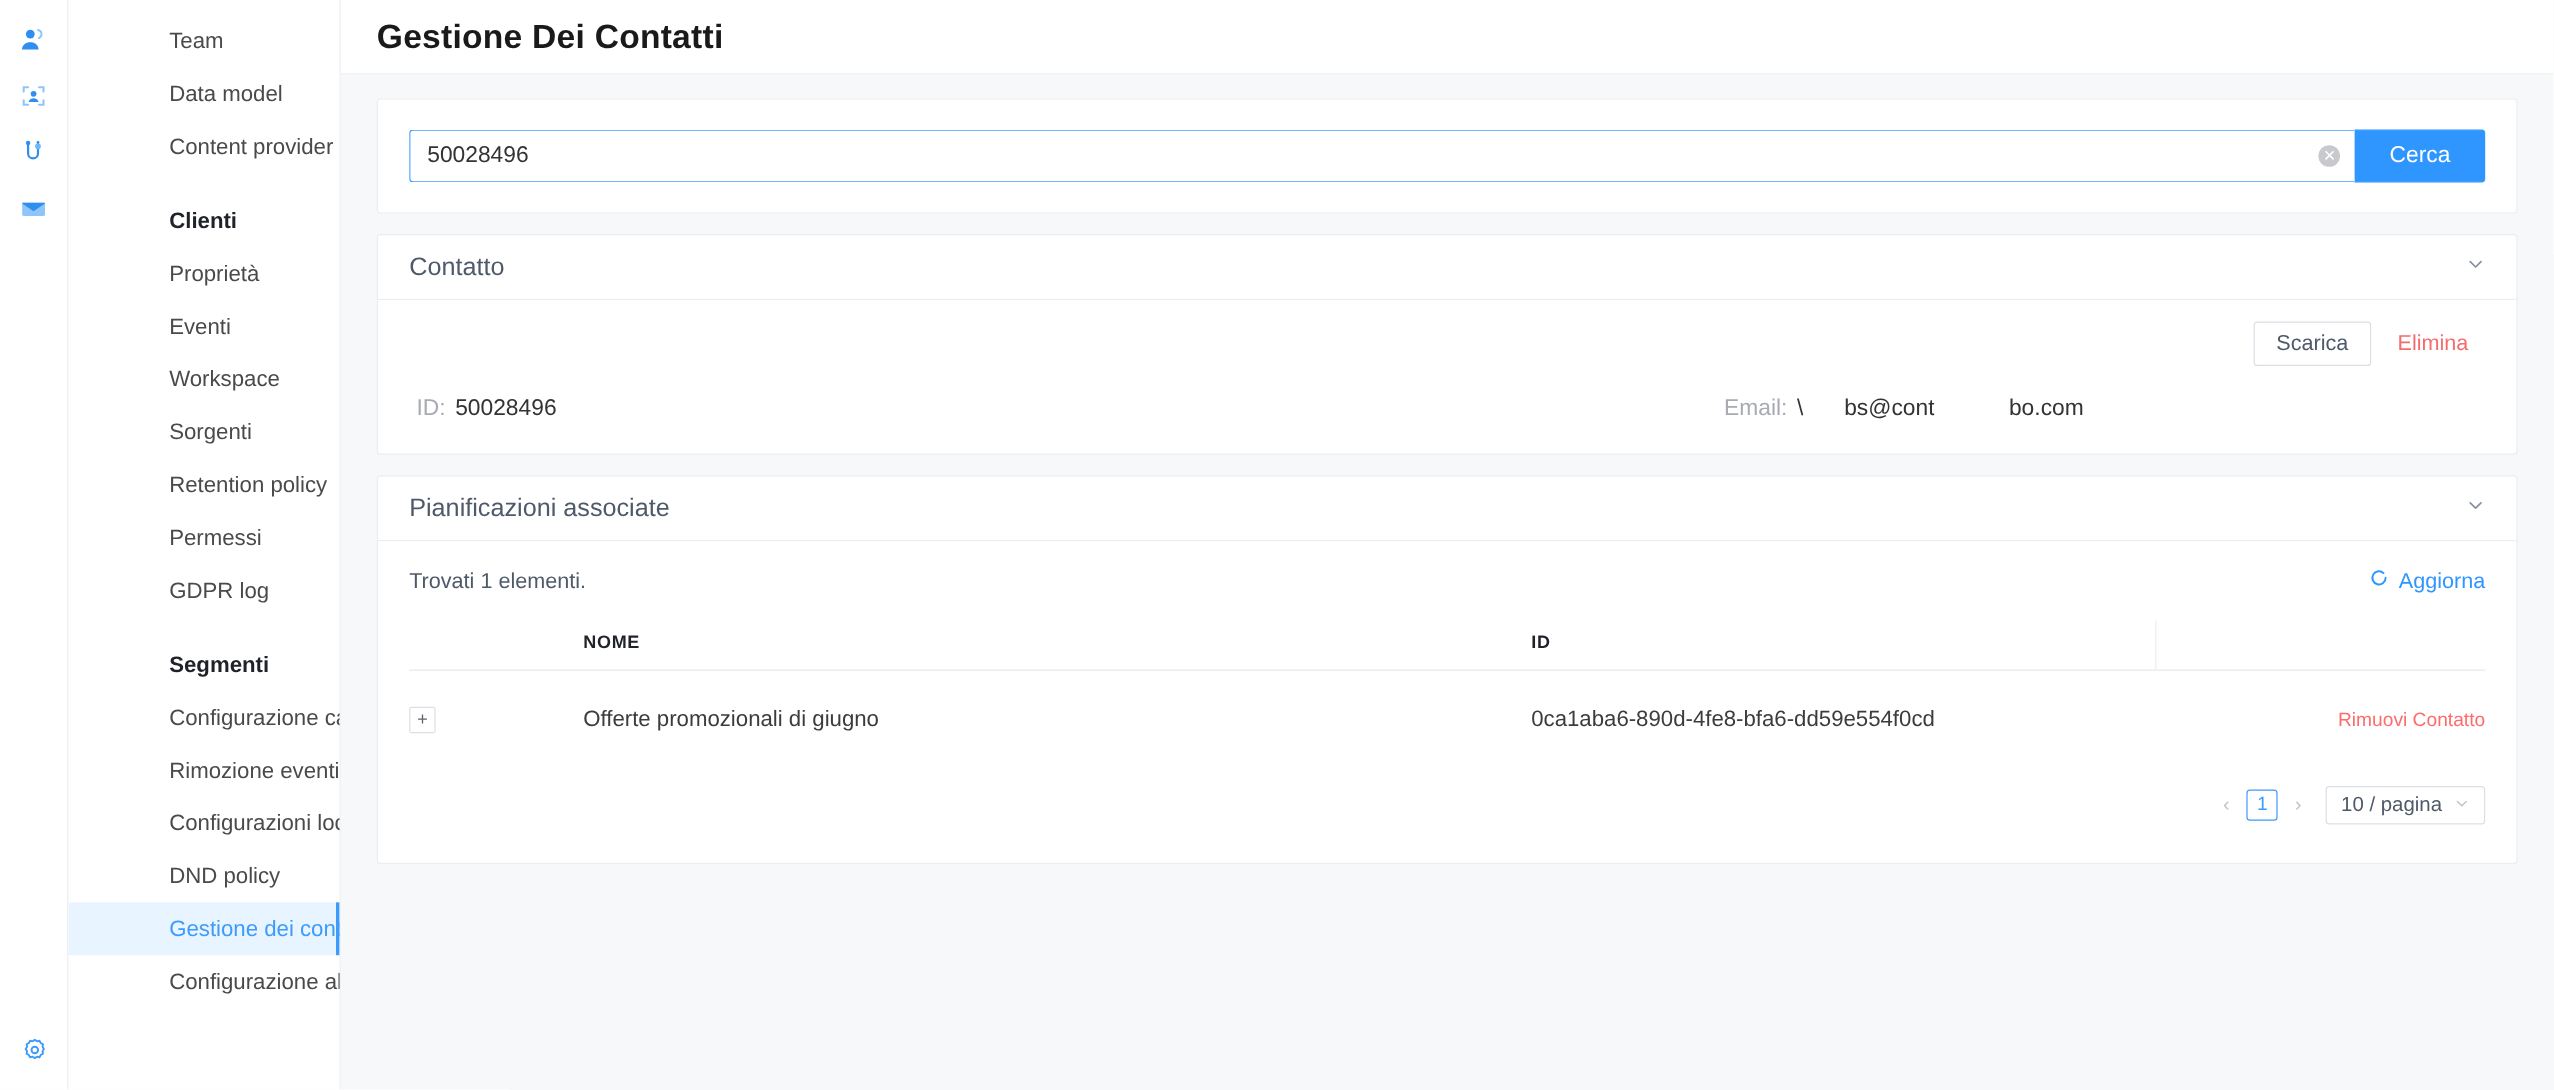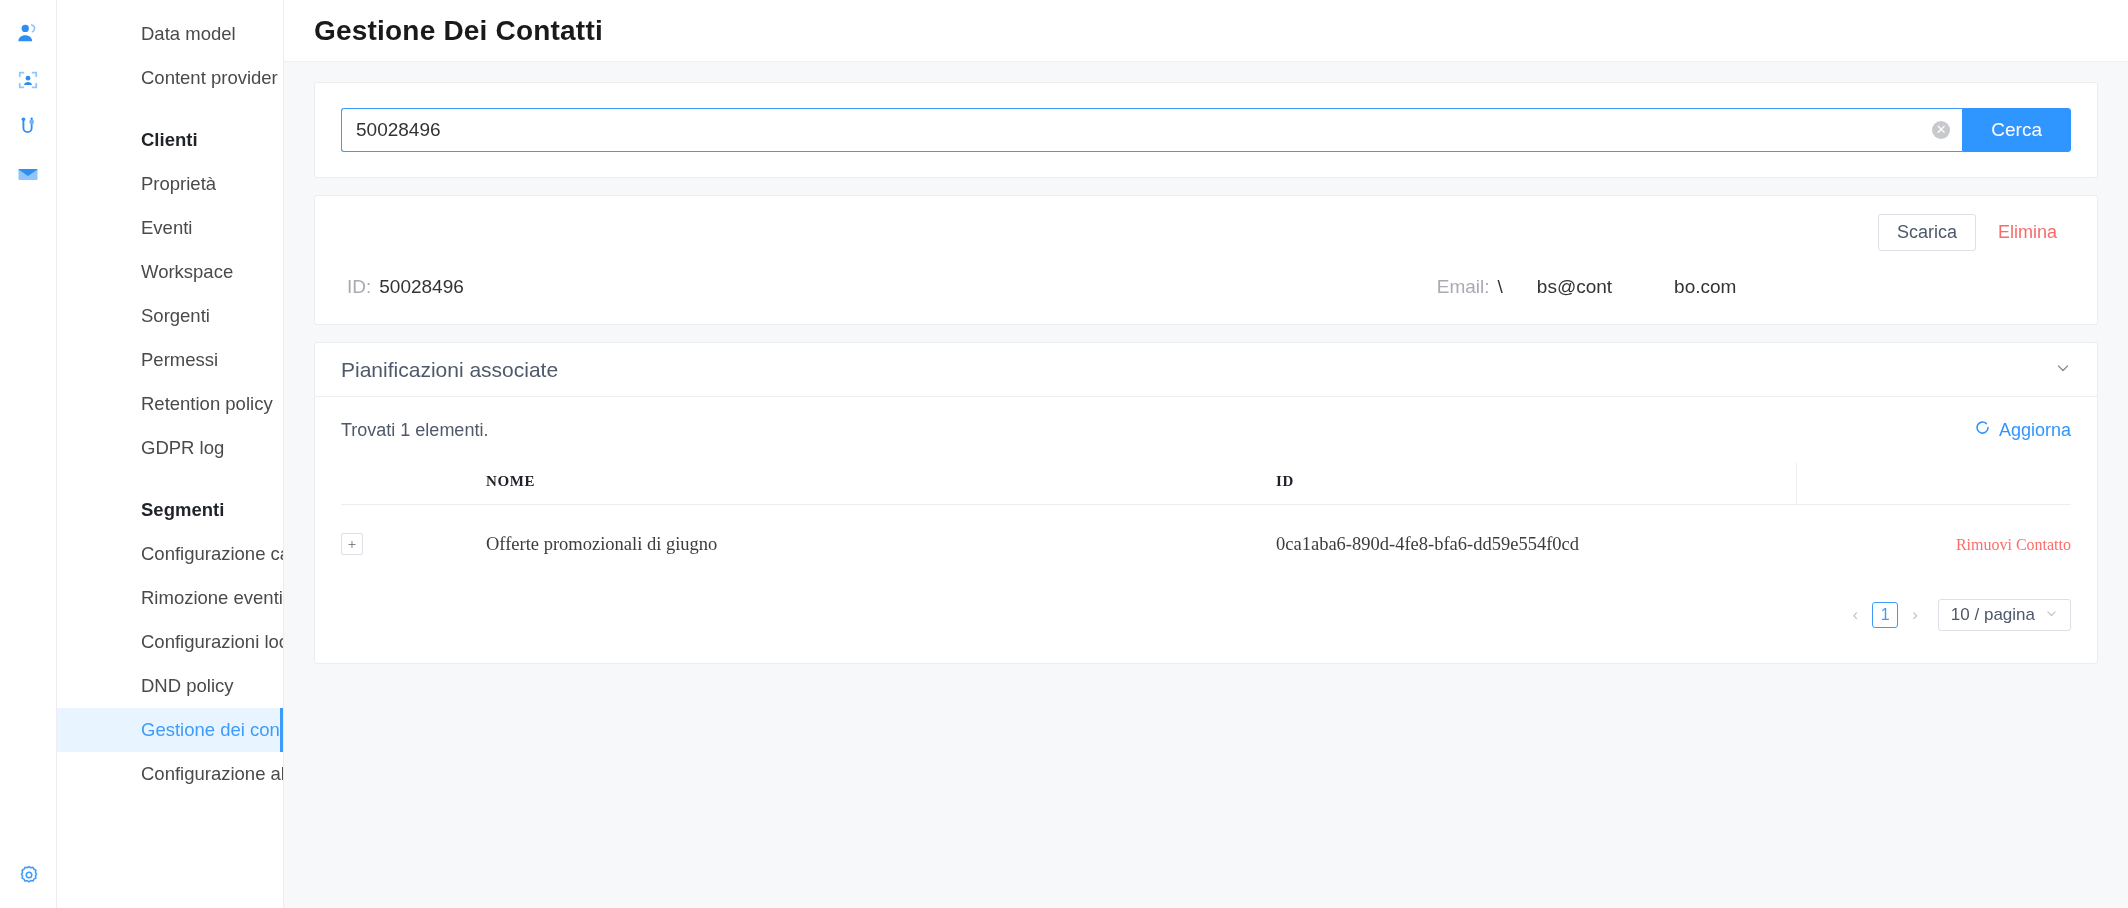--- a/index.html
+++ b/index.html
@@ -163,21 +163,21 @@
 
   
   .meta-row {
     display: flex; justify-content: space-between; align-items: center;
     padding: 6px 0 22px 0;
   }
   .meta-left { font-size: 18px; color: #4e5969; }
   .refresh { display: flex; align-items: center; gap: 8px; color: #2f96ff; font-size: 18px; cursor: pointer; }
 
   
-  table.grid { width: 100%; border-collapse: collapse; font-family: Liberation Serif, serif; }
+  table.grid { width: 100%; border-collapse: collapse; }
   table.grid th {
     text-align: left; font-size: 15px; font-weight: bold; color: #1f2329;
     letter-spacing: .6px;
     padding: 10px 0 14px 0;
     border-bottom: 1px solid #ebedf0;
   }
   table.grid td {
     font-size: 18.5px; color: #3c3c3c;
     padding: 28px 0 28px 0;
   }
@@ -248,29 +248,30 @@
       <div class="rail-icon" style="margin-bottom:0">
         <svg width="22" height="22" viewBox="0 0 24 24">
           <path d="M12 2.8l2 1.3 2.3-.5 1.1 2.1 2.1 1.1-.5 2.3 1.3 2-1.3 2 .5 2.3-2.1 1.1-1.1 2.1-2.3-.5-2 1.3-2-1.3-2.3.5-1.1-2.1-2.1-1.1.5-2.3-1.3-2 1.3-2-.5-2.3 2.1-1.1L7.7 3.6 10 4.1z" fill="none" stroke="#3d9bfc" stroke-width="1.7" stroke-linejoin="round"></path>
           <circle cx="12" cy="12" r="3" fill="none" stroke="#3d9bfc" stroke-width="1.7"></circle>
         </svg>
       </div>
     </div>
   </div>
 
   <nav class="nav">
+    <div class="nav-item">Team</div>
     <div class="nav-item">Data model</div>
     <div class="nav-item">Content provider</div>
     <div class="nav-item group">Clienti</div>
     <div class="nav-item">Proprietà</div>
     <div class="nav-item">Eventi</div>
     <div class="nav-item">Workspace</div>
     <div class="nav-item">Sorgenti</div>
+    <div class="nav-item">Retention policy</div>
     <div class="nav-item">Permessi</div>
-    <div class="nav-item">Retention policy</div>
     <div class="nav-item">GDPR log</div>
     <div class="nav-item group">Segmenti</div>
     <div class="nav-item">Configurazione campi</div>
     <div class="nav-item">Rimozione eventi</div>
     <div class="nav-item">Configurazioni locali</div>
     <div class="nav-item">DND policy</div>
     <div class="nav-item active">Gestione dei contatti</div>
     <div class="nav-item">Configurazione alert</div>
   </nav>
 
@@ -286,20 +287,28 @@
         <div class="search-row">
           <div class="search-field">
             <input type="text" value="50028496" placeholder="" style="">
             <span class="clear-icon">✕</span>
           </div>
           <button class="search-btn">Cerca</button>
         </div>
       </section>
 
       <section class="card">
+        <div class="panel-head">
+          <span class="panel-title">Contatto</span>
+          <span class="chev">
+            <svg width="16" height="16" viewBox="0 0 16 16">
+                <path d="M3.5 6l4.5 4.5L12.5 6" fill="none" stroke="#86909c" stroke-width="1.4" stroke-linecap="round" stroke-linejoin="round"></path>
+              </svg>
+          </span>
+        </div>
         <div class="panel-body">
           <div class="actions-row">
             <button class="btn-outline">Scarica</button>
             <button class="btn-text-danger">Elimina</button>
           </div>
           <div class="info-row">
             <div class="cell-id">
               <span class="info-cell">
                 <span class="lbl">ID:</span>
                 <span class="val">50028496</span>

